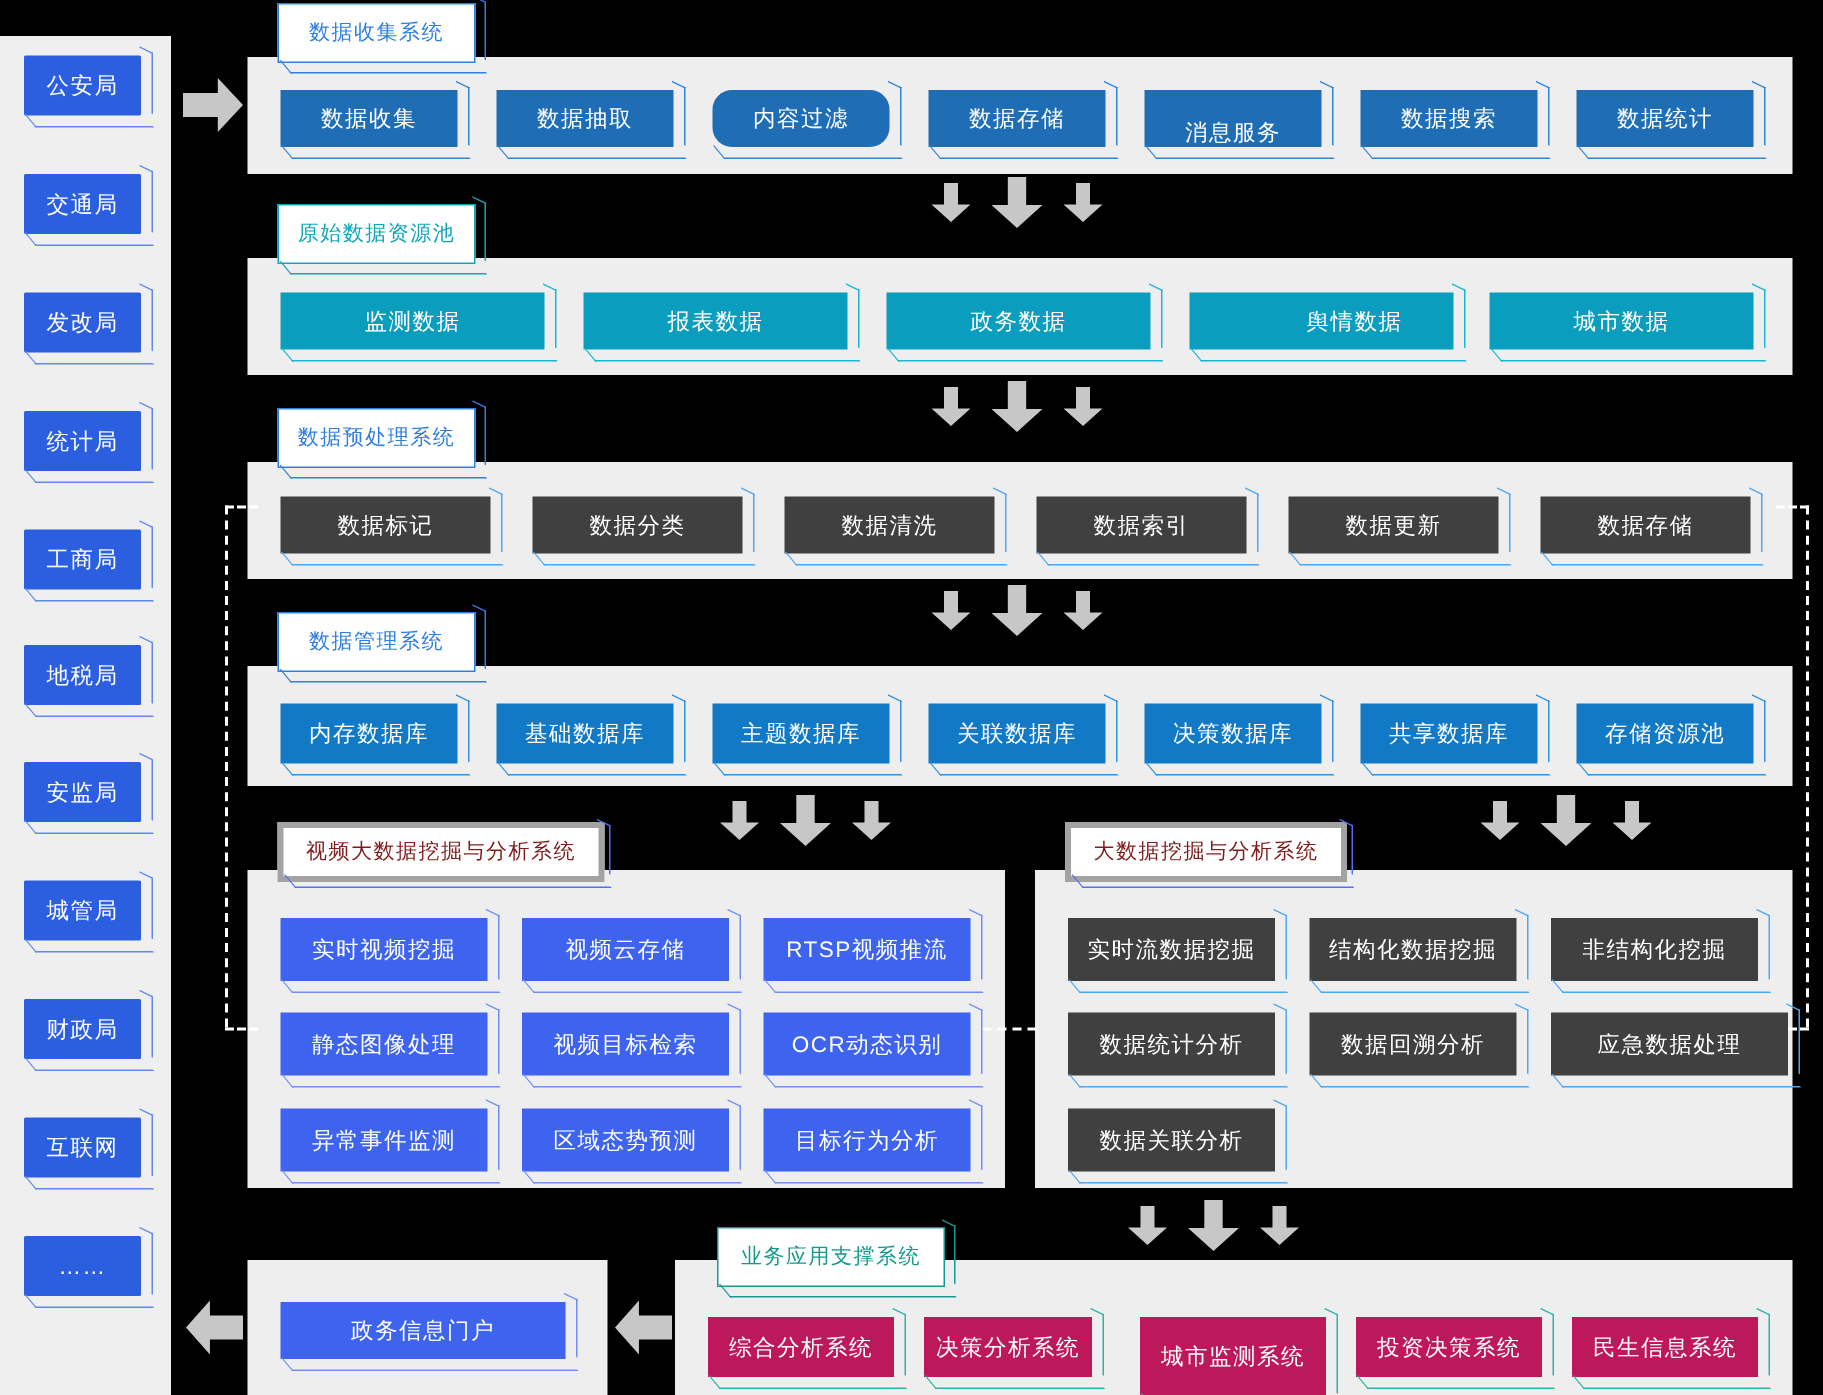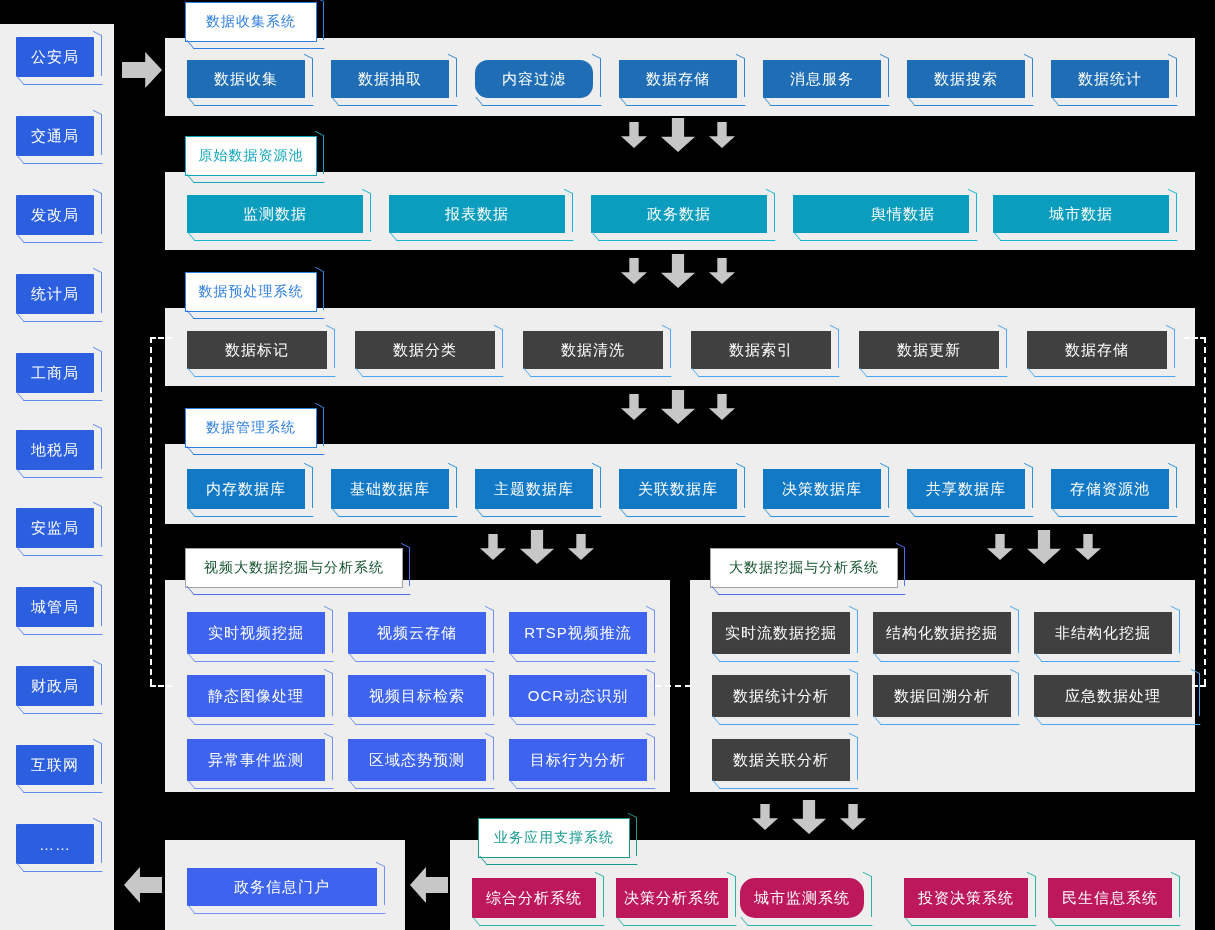--- a/index.html
+++ b/index.html
@@ -81,21 +81,21 @@
   }
   .tab::before{
     content:"";position:absolute;left:4px;bottom:-8px;
     width:100%;height:8px;
     border-bottom:1px solid var(--tedge);
     border-left:1px solid var(--tedge);
     transform:skewX(40deg);
   }
   .t-blue  {border:1px solid #2f7fe0;color:#2f7fe0;--tedge:#2f7fe0;}
   .t-teal  {border:1px solid #12a6bd;color:#12a6bd;--tedge:#12a6bd;}
-  .t-royal {border:1px solid #a3a3a3;color:#14532d;--tedge:#5070ef;}
+  .t-royal {border:4px solid #a3a3a3;color:#7f1d1d;--tedge:#5070ef;}
   .t-green {border:1px solid #17998f;color:#17998f;--tedge:#17998f;}
 
   
   .arrow-down{
     position:absolute;background:#c7c7c7;
     clip-path:polygon(32% 0,68% 0,68% 55%,100% 55%,50% 100%,0 55%,32% 55%);
   }
   .arrow-right{
     position:absolute;background:#c7c7c7;
     clip-path:polygon(0 28%,58% 28%,58% 0,100% 50%,58% 100%,58% 72%,0 72%);
@@ -237,21 +237,21 @@
   </div>
 <div class="box c-steel" style="position:absolute;left:331px;top:60px;width:118px;height:38px;">
   <span>数据抽取</span>
   </div>
 <div class="box c-steel" style="position:absolute;left:475px;top:60px;width:118px;height:38px;border-radius:13px;">
   <span>内容过滤</span>
   </div>
 <div class="box c-steel" style="position:absolute;left:619px;top:60px;width:118px;height:38px;">
   <span>数据存储</span>
   </div>
-<div class="box c-steel" style="position:absolute;left:763px;top:60px;width:118px;height:38px;">
+<div class="box c-steel" style="position:absolute;left:763px;top:60px;width:118px;height:38px;align-items:flex-end;">
   <span>消息服务</span>
   </div>
 <div class="box c-steel" style="position:absolute;left:907px;top:60px;width:118px;height:38px;">
   <span>数据搜索</span>
   </div>
 <div class="box c-steel" style="position:absolute;left:1051px;top:60px;width:118px;height:38px;">
   <span>数据统计</span>
   </div>
 
 <div class="box c-teal" style="position:absolute;left:187px;top:195px;width:176px;height:38px;">
@@ -368,21 +368,21 @@
 <div class="box c-royal" style="position:absolute;left:187px;top:868px;width:190px;height:38px;">
   <span>政务信息门户</span>
   </div>
 
 <div class="box c-green" style="position:absolute;left:472px;top:878px;width:124px;height:40px;">
   <span>综合分析系统</span>
   </div>
 <div class="box c-green" style="position:absolute;left:616px;top:878px;width:112px;height:40px;">
   <span>决策分析系统</span>
   </div>
-<div class="box c-green" style="position:absolute;left:740px;top:878px;width:124px;height:40px;border-radius:15px;">
+<div class="box c-green" style="position:absolute;left:760px;top:878px;width:124px;height:52px;">
   <span>城市监测系统</span>
   </div>
 <div class="box c-green" style="position:absolute;left:904px;top:878px;width:124px;height:40px;">
   <span>投资决策系统</span>
   </div>
 <div class="box c-green" style="position:absolute;left:1048px;top:878px;width:124px;height:40px;">
   <span>民生信息系统</span>
   </div>
 
 </body></html>

